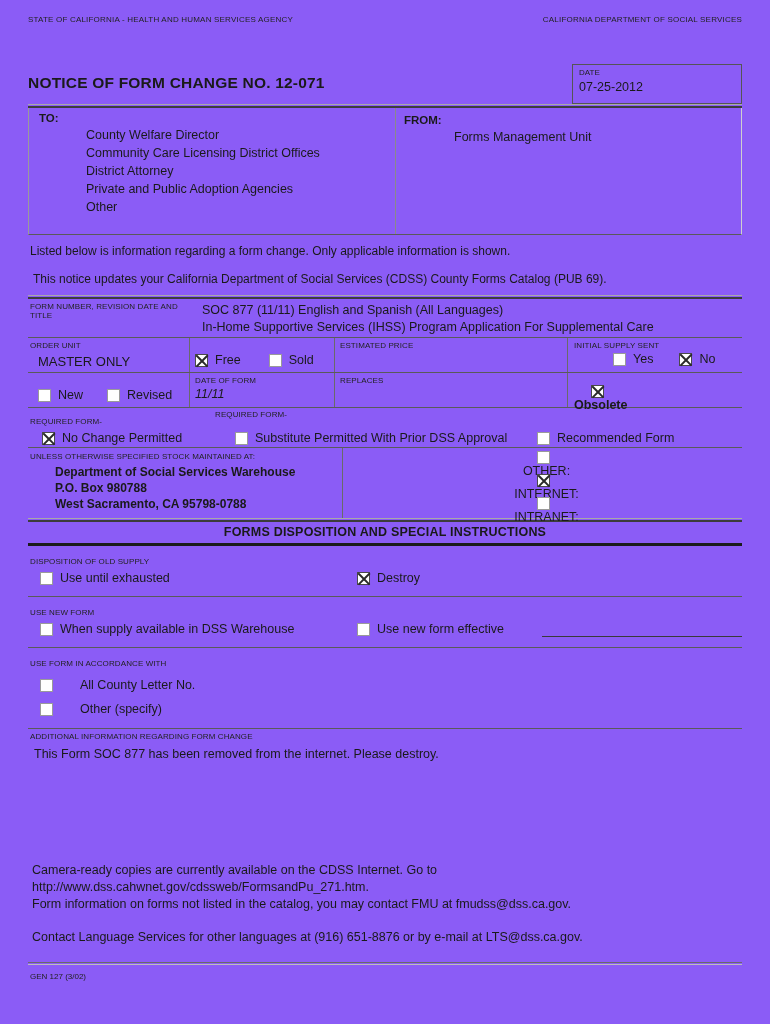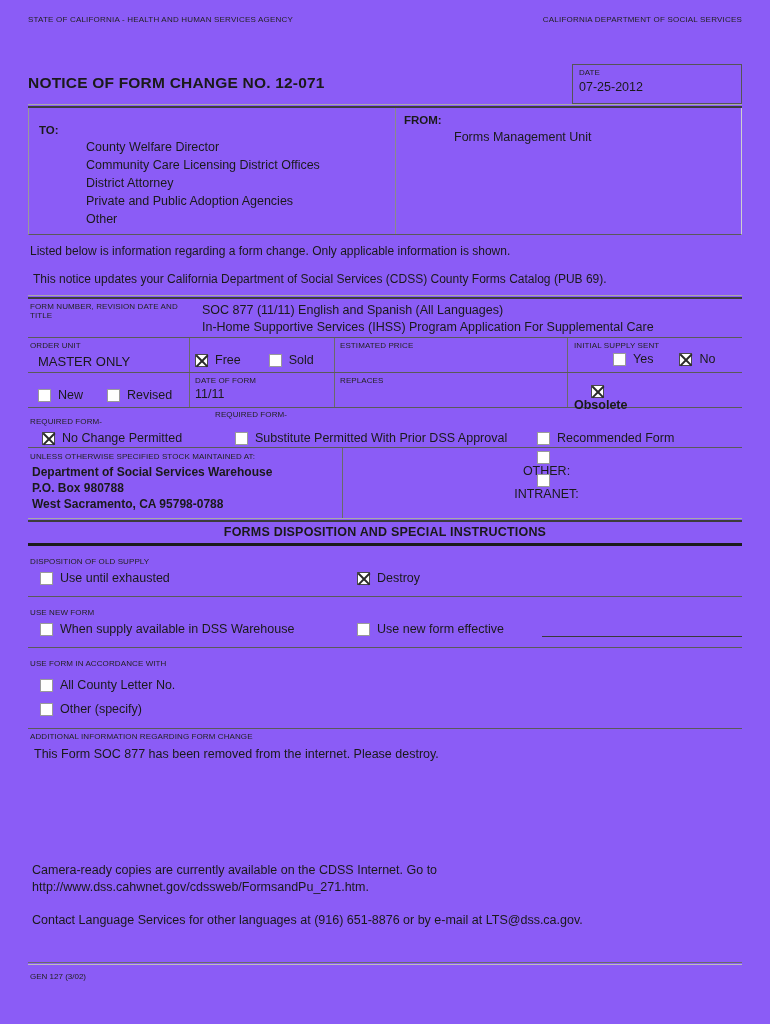--- a/index.html
+++ b/index.html
@@ -22,21 +22,21 @@
   .datebox .val{font-size:12.5px;margin-top:3px;}
 
   .rule-double{height:4px;border-top:1px solid #a8a8a8;border-bottom:2px solid #3c3c3c;box-sizing:border-box;}
   .rule-thin{border-top:1px solid #5a5a5a;height:0;}
   .rule-heavy{height:3px;background:#1b1b1b;}
   .rule-footer{height:3px;border-top:1px solid #6a6a6a;border-bottom:1px solid #bdbdbd;box-sizing:border-box;}
 
   
   .tofrom{display:flex;border-left:1px solid #9a9a9a;border-right:1px solid #cfcfcf;
     border-bottom:1px solid #5a5a5a;height:127px;box-sizing:border-box;}
-  .to-cell{width:367px;border-right:1px solid #8a8a8a;box-sizing:border-box;padding:16px 0 0 10px;}
+  .to-cell{width:367px;border-right:1px solid #8a8a8a;box-sizing:border-box;padding:4px 0 0 10px;}
   .from-cell{flex:1;padding:6px 0 0 8px;}
   .tf-label{font-weight:bold;font-size:11.5px;}
   .to-list{list-style:none;margin:2px 0 0 47px;padding:0;font-size:12.5px;line-height:18px;}
   .from-val{font-size:12.5px;margin:4px 0 0 50px;}
 
   .intro{font-size:12px;}
   .intro .l1{margin:9px 0 0 2px;}
   .intro .l2{margin:14px 0 9px 5px;}
 
   
@@ -44,21 +44,21 @@
   .row{display:flex;box-sizing:border-box;}
   .rowA{min-height:39px;border-bottom:1px solid #5a5a5a;}
   .rowA .lab{width:172px;padding:3px 0 0 2px;}
   .rowA .titles{flex:1;font-size:12.5px;line-height:16.5px;padding-top:3px;}
   .rowB,.rowC{height:35px;border-bottom:1px solid #5a5a5a;}
   .c1{width:162px;box-sizing:border-box;padding:3px 0 0 2px;border-right:1px solid #6a6a6a;}
   .c2{width:145px;box-sizing:border-box;padding:3px 0 0 5px;border-right:1px solid #6a6a6a;}
   .c3{width:233px;box-sizing:border-box;padding:3px 0 0 5px;border-right:1px solid #6a6a6a;}
   .c4{flex:1;box-sizing:border-box;padding:3px 0 0 6px;}
   .bigval{font-size:13px;margin:4px 0 0 8px;}
-  .val12{font-size:12.5px;margin-top:2px;}
+  .val12{font-size:12.5px;margin-top:2px;font-style:italic;}
 
   
   .cbl{font-size:12.5px;white-space:nowrap;display:inline-flex;align-items:center;}
   .cb{display:inline-block;width:13px;height:13px;border:1px solid #9a9a9a;background:#fff;
       margin-right:7px;position:relative;flex:0 0 auto;box-sizing:border-box;}
   .cb.checked{border-color:#4a4a4a;}
   .cb.checked::before,.cb.checked::after{content:"";position:absolute;left:-2px;top:5px;
       width:16px;height:1.6px;background:#2a2a2a;}
   .cb.checked::before{transform:rotate(45deg);}
   .cb.checked::after{transform:rotate(-45deg);}
@@ -66,31 +66,31 @@
   .rowD{border-bottom:1px solid #5a5a5a;padding:2px 0 6px 2px;position:relative;height:31px;}
   .rowD .lab2{position:absolute;left:187px;top:2px;}
   .rowD .cbs{position:relative;height:18px;margin-top:3px;}
   .rowD .cbs .p1{position:absolute;left:12px;}
   .rowD .cbs .p2{position:absolute;left:205px;}
   .rowD .cbs .p3{position:absolute;left:507px;}
 
   .rowE{height:70px;}
   .rowE .left{width:315px;box-sizing:border-box;border-right:1px solid #6a6a6a;padding:4px 0 0 2px;}
   .rowE .right{flex:1;padding:3px 0 0 8px;}
-  .addr{font-size:12px;font-weight:bold;line-height:16px;margin:3px 0 0 2px;}
+  .addr{font-size:12px;font-weight:bold;line-height:16px;margin:3px 0 0 25px;}
   .netcbs .cbl{display:flex;height:23px;flex-direction:column;}
 
   .sect-head{text-align:center;font-size:12.5px;font-weight:bold;letter-spacing:.2px;padding:3px 0 4px 0;}
 
   .drow{position:relative;padding:4px 0 7px 2px;}
   .drow .cbrow{position:relative;height:18px;margin-top:3px;}
   .pos-a{position:absolute;left:10px;}
   .pos-b{position:absolute;left:327px;}
   .blankline{position:absolute;left:512px;top:14px;width:200px;border-bottom:1px solid #3a3a3a;height:0;font-size:11px;}
-  .stack .cbl{display:flex;height:24px;}
+  .stack .cbl{display:flex;height:24px;gap:20px;}
 
   .addl{padding:3px 0 0 2px;}
   .addl .txt{font-size:12.5px;margin:6px 0 0 4px;}
 
   .bottomtext{position:absolute;left:32px;width:700px;top:862px;font-size:12.5px;line-height:17px;}
   .contact{margin-top:16px;}
   .endrule{position:absolute;left:28px;width:714px;top:962px;}
   .gen{position:absolute;left:30px;top:972px;font-size:8px;color:#222;}
 </style>
 </head>
@@ -234,20 +234,24 @@
           <div>P.O. Box 980788</div>
           <div>West Sacramento, CA 95798-0788</div>
         </div>
       </div>
       <div class="right netcbs">
         <span class="cbl">
           <span class="cb"></span>
           <span>OTHER:</span>
         </span>
         <span class="cbl">
+          <span class="cb checked"></span>
+          <span>INTERNET:</span>
+        </span>
+        <span class="cbl">
           <span class="cb"></span>
           <span>INTRANET:</span>
         </span>
       </div>
     </div>
 
     <div class="rule-double"></div>
     <div class="sect-head">FORMS DISPOSITION AND SPECIAL INSTRUCTIONS</div>
     <div class="rule-heavy"></div>
 
@@ -300,18 +304,19 @@
     <div class="addl">
       <div class="flabel">ADDITIONAL INFORMATION REGARDING FORM CHANGE</div>
       <div class="txt">This Form SOC 877 has been removed from the internet.  Please destroy.</div>
     </div>
 
   </div>
 
   <div class="bottomtext">
     <div>Camera-ready copies are currently available on the CDSS Internet. Go to</div>
     <div>http://www.dss.cahwnet.gov/cdssweb/FormsandPu_271.htm.</div>
+    <div>Form information on forms not listed in the catalog, you may contact FMU at fmudss@dss.ca.gov.</div>
     <div class="contact">Contact Language Services for other languages at (916) 651-8876 or by e-mail at LTS@dss.ca.gov.</div>
   </div>
 
   <div class="endrule rule-footer"></div>
   <div class="gen">GEN 127 (3/02)</div>
 </div>
 
 </body></html>

